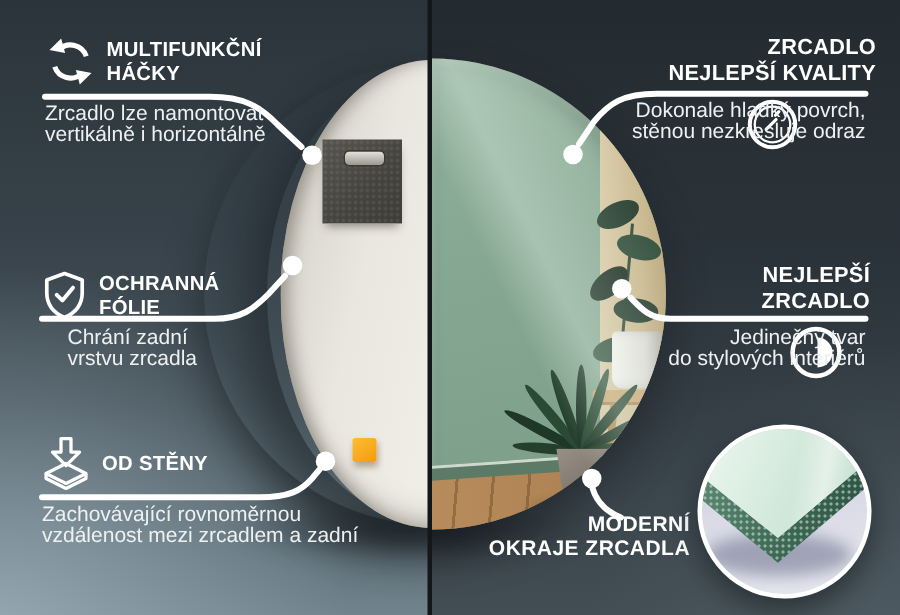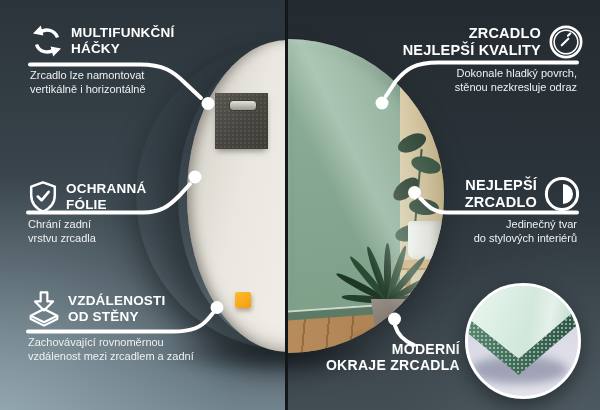--- a/index.html
+++ b/index.html
@@ -88,24 +88,24 @@
     background:linear-gradient(145deg,#ffbc30,#f09d0e);
     box-shadow:1px 3px 4px rgba(90,70,30,.4);}
   
   .divider{left:285px;top:0;width:3px;height:410px;background:#14171a;}
   
   .connectors{left:0;top:0;width:600px;height:410px;pointer-events:none;}
   .connectors path{stroke:var(--accent-white,#fff);stroke-width:4;fill:none;stroke-linecap:round;}
   .connectors circle{fill:var(--accent-white,#fff);}
   
   .head{display:flex;align-items:center;gap:7px;}
-  .head.right{flex-direction:row;}
+  .head.right{flex-direction:column;}
   .titles{color:#fff;font-weight:bold;font-size:13.5px;line-height:16.5px;letter-spacing:.2px;white-space:nowrap;}
   .titles.big{font-size:14.5px;line-height:17px;text-align:right;}
-  .desc{color:#eef1f1;font-size:11px;line-height:13.5px;white-space:nowrap;}
+  .desc{color:#eef1f1;font-size:14px;line-height:13.5px;white-space:nowrap;}
   .desc.right{text-align:right;}
   .edge-label{color:#fff;font-weight:bold;font-size:14px;line-height:16px;letter-spacing:.3px;text-align:right;white-space:nowrap;}
   .ico{flex:0 0 auto;display:block;}
   
   .inset{left:465px;top:283px;width:110px;height:110px;border-radius:50%;
     border:3px solid #fff;overflow:hidden;background:linear-gradient(170deg,#c3c7d4 0%,#d9dae6 45%,#e6e6ee 100%);
     box-shadow:0 8px 18px rgba(9,13,16,.45);}
   .glass-shadow{position:absolute;left:2px;top:70px;width:98px;height:28px;border-radius:50%;
     background:rgba(82,88,120,.45);filter:blur(5px);}
   .glass-band{position:absolute;left:0;top:0;width:110px;height:110px;
@@ -210,35 +210,34 @@
   <div class="abs head" style="left:27px;top:180px">
     <svg class="ico" width="32" height="34" viewBox="0 0 32 36">
       <path d="M16 2.5 L28.5 7 V16 C28.5 25.5 23 30.5 16 33.5 C9 30.5 3.5 25.5 3.5 16 V7 Z" stroke="#fff" stroke-width="2.6" fill="none" stroke-linejoin="round"></path>
       <path d="M10.5 17.5 L14.5 21.5 L22 12.5" stroke="#fff" stroke-width="2.8" fill="none" stroke-linecap="round" stroke-linejoin="round"></path>
     </svg>
     <div class="titles">
       <div>OCHRANNÁ</div>
       <div>FÓLIE</div>
     </div>
   </div>
-  <div class="abs desc" style="left:28px;top:218px">
+  <div class="abs desc" style="left:45px;top:218px">
     <div>Chrání zadní</div>
     <div>vrstvu zrcadla</div>
   </div>
 
   <div class="abs head" style="left:27px;top:290px">
     <svg class="ico" width="34" height="38" viewBox="0 0 34 40">
       <g stroke="#fff" stroke-width="2.3" fill="none" stroke-linejoin="round">
         <path d="M13.5 2.5 H20.5 V12 H26.5 L17 21.5 L7.5 12 H13.5 Z"></path>
         <path d="M17 20 L31 27 L17 34 L3 27 Z"></path>
         <path d="M3 27 V30.5 L17 37.5 L31 30.5 V27"></path>
       </g>
     </svg>
     <div class="titles">
-      <div>VZDÁLENOSTI</div>
       <div>OD STĚNY</div>
     </div>
   </div>
   <div class="abs desc" style="left:28px;top:336px">
     <div>Zachovávající rovnoměrnou</div>
     <div>vzdálenost mezi zrcadlem a zadní</div>
   </div>
 
   <div class="abs head right" style="right:16px;top:24px">
     <div class="titles big">

